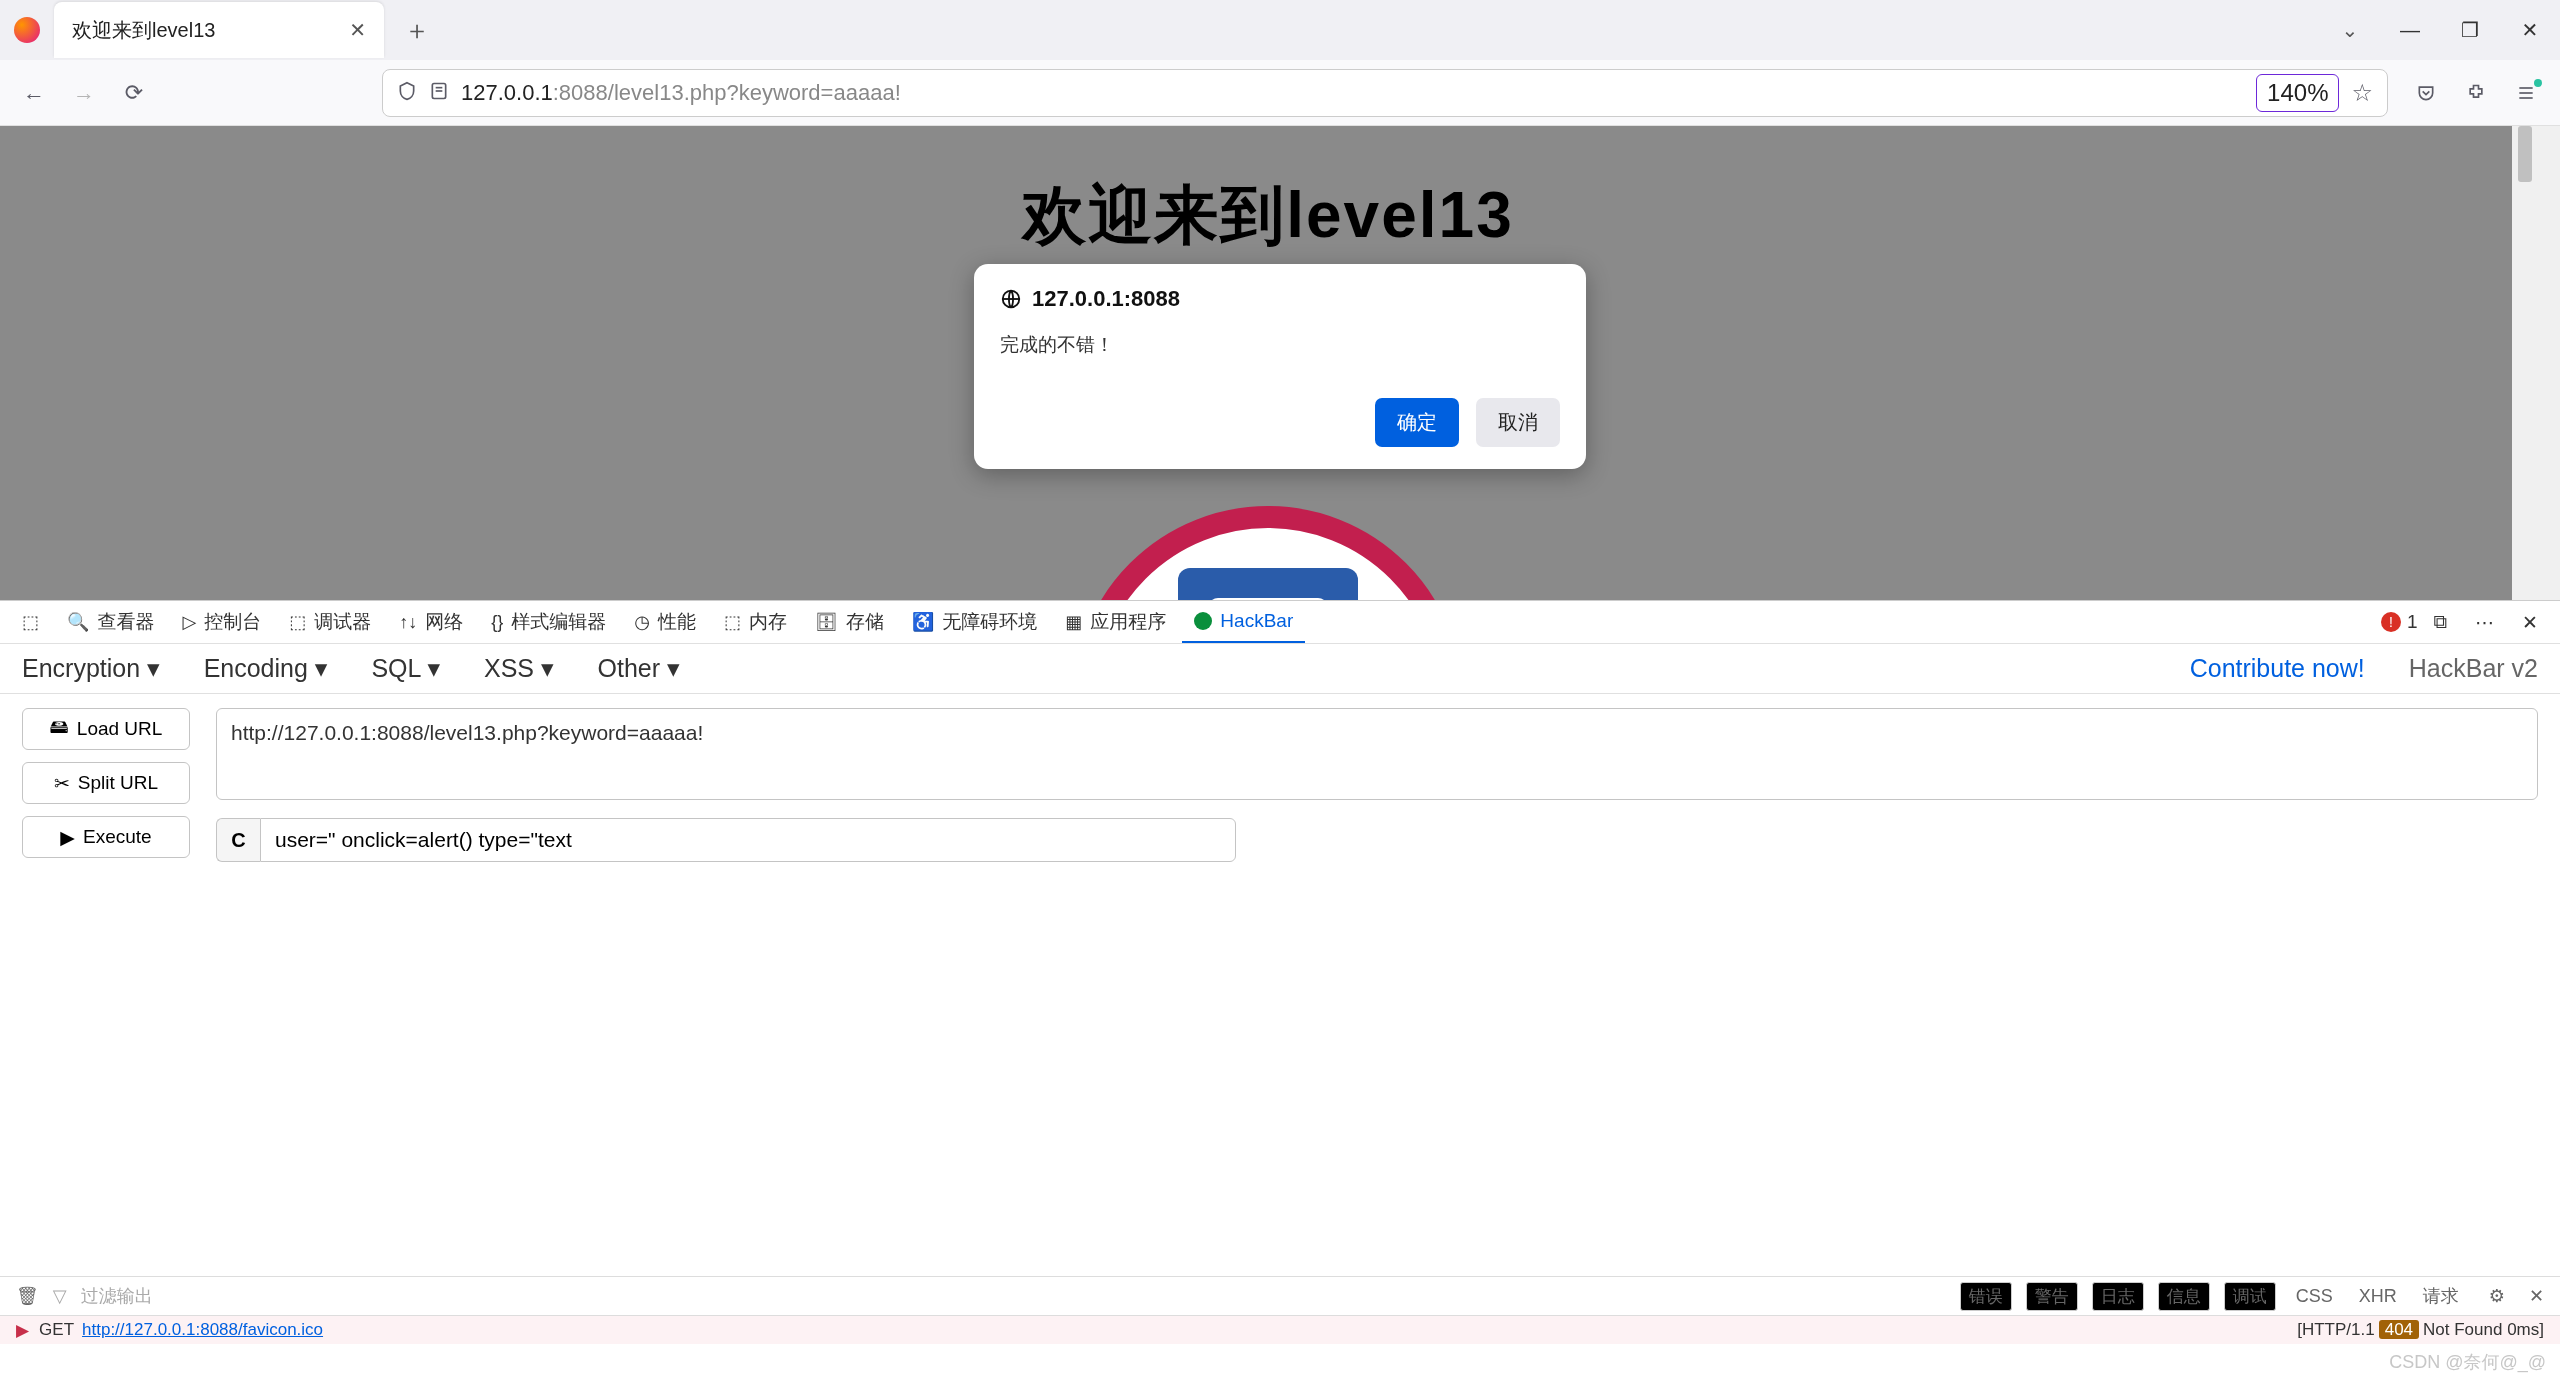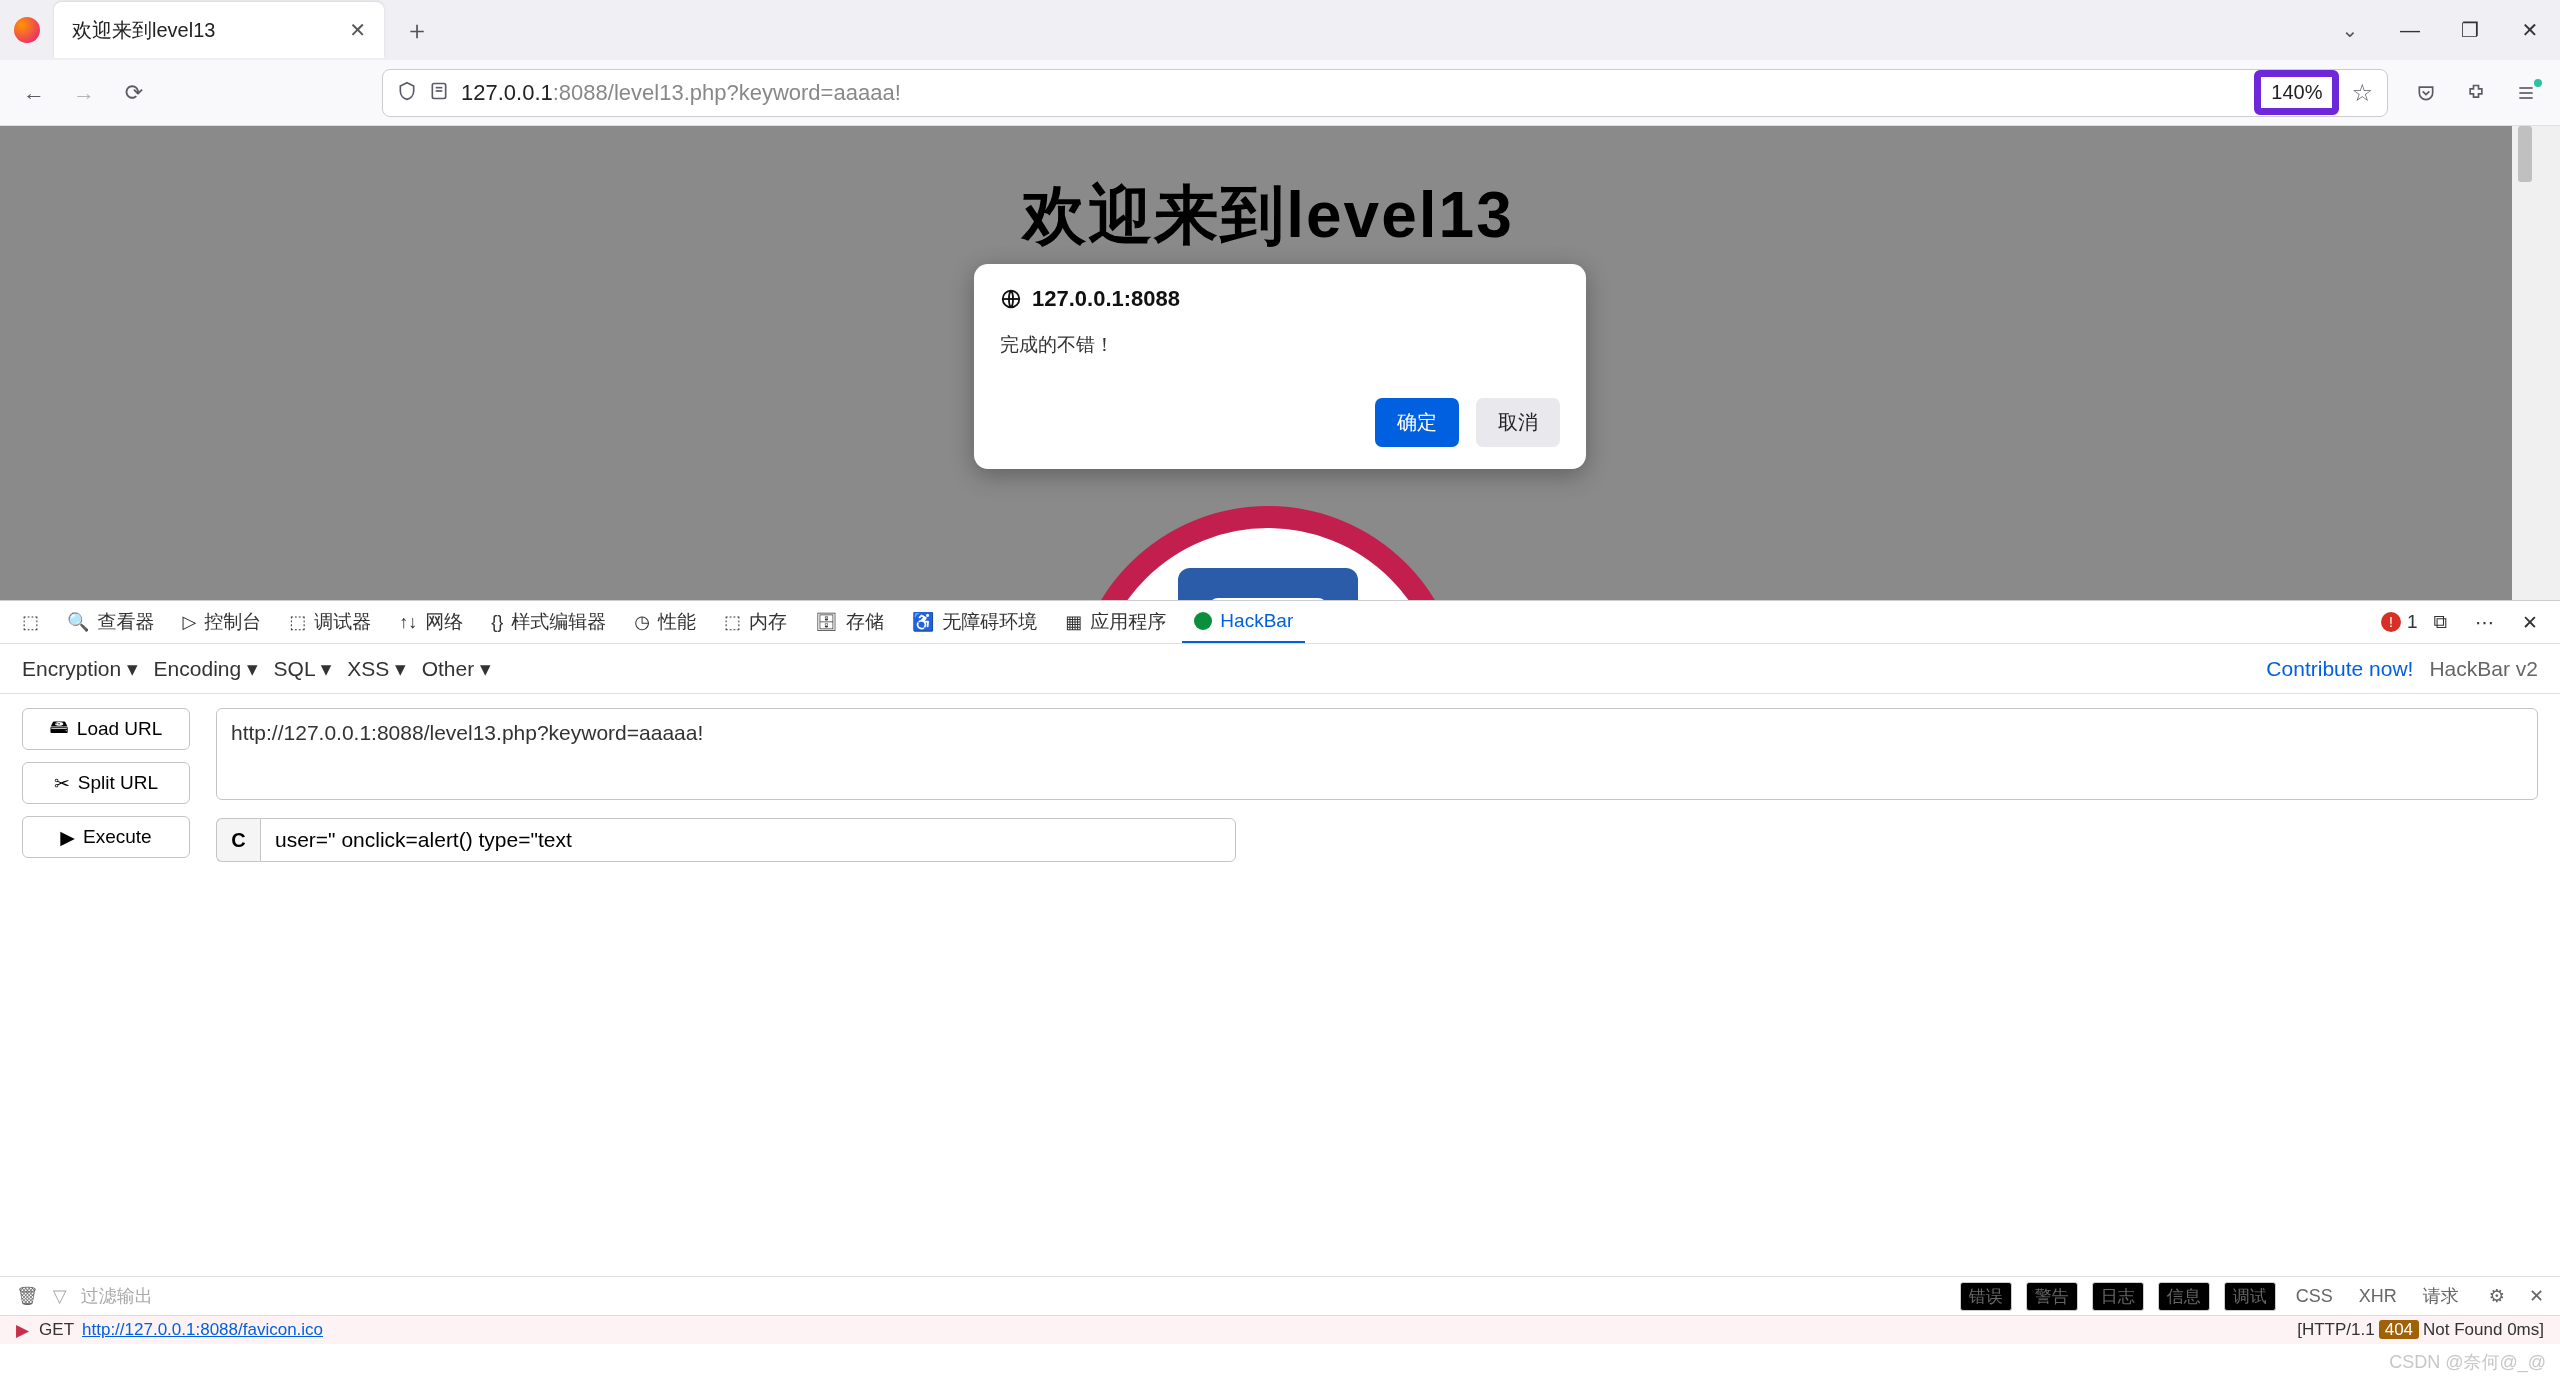--- a/index.html
+++ b/index.html
@@ -16,21 +16,21 @@
 .win-btn { width: 60px; text-align: center; font-size: 20px; color: #333; cursor: pointer; }
 .win-chev { width: 60px; text-align: center; font-size: 20px; color: #555; }
 
 
 .urlbar { height: 66px; background: #f9f9fb; display: flex; align-items: center; padding: 0 14px; gap: 10px; border-bottom: 1px solid #e0e0e0; }
 .nav-btn { width: 40px; height: 40px; display: flex; align-items: center; justify-content: center; font-size: 22px; color: #5b5b66; border-radius: 6px; cursor: pointer; }
 .nav-btn.dis { color: #b5b5b5; }
 .url-field { flex: 1; height: 48px; background: #fff; border: 1px solid #ccc; border-radius: 8px; display: flex; align-items: center; padding: 0 14px; gap: 12px; margin: 0 8px; }
 .url-text { flex: 1; font-size: 22px; color: #888; }
 .url-text .dark { color: #222; }
-.zoom-badge { font-size: 20px; color: #222; padding: 4px 10px; border: 7px solid #6d28d9; border-radius: 6px; }
+.zoom-badge { font-size: 24px; color: #222; padding: 4px 10px; border: 1px solid #6d28d9; border-radius: 6px; }
 .star { font-size: 24px; color: #5b5b66; }
 .tool-icon { width: 40px; height: 40px; display: flex; align-items: center; justify-content: center; font-size: 22px; color: #5b5b66; cursor: pointer; }
 .hamb { position: relative; }
 .hamb::after { content: ''; position: absolute; top: 6px; right: 4px; width: 8px; height: 8px; background: #2ac3a2; border-radius: 50%; }
 
 
 .content { height: 474px; background: #8a8a8a; position: relative; overflow: hidden; border-right: 24px solid #f0f0f0; }
 .content-scroll { position: absolute; right: 0; top: 0; width: 24px; height: 100%; background: #f0f0f0; }
 .scroll-thumb { position: absolute; top: 0; right: 4px; width: 14px; height: 56px; background: #c0c0c0; border-radius: 3px; }
 .big-title { text-align: center; font-size: 64px; font-weight: 800; color: #000; padding-top: 46px; letter-spacing: 2px; }
@@ -51,21 +51,21 @@
 
 .dt-hdr { height: 44px; border-top: 1px solid #ccc; border-bottom: 1px solid #e0e0e0; display: flex; align-items: center; padding: 0 10px; gap: 4px; font-size: 19px; color: #333; }
 .dt-tab { display: flex; align-items: center; gap: 8px; padding: 0 12px; height: 100%; cursor: pointer; }
 .dt-tab.active { color: #0060df; border-bottom: 2px solid #0060df; }
 .dt-ico { font-size: 18px; }
 .hackbar-ico { width: 18px; height: 18px; border-radius: 50%; background: #0a8f3c; display: inline-block; }
 .dt-spacer { flex: 1; }
 .err-badge { width: 20px; height: 20px; border-radius: 50%; background: #d93025; color: #fff; font-size: 14px; display: flex; align-items: center; justify-content: center; margin-right: 2px; }
 
 
-.hb-bar { height: 50px; border-bottom: 1px solid #e0e0e0; display: flex; align-items: center; padding: 0 22px; gap: 16px; font-size: 21px; color: #333; }
+.hb-bar { height: 50px; border-bottom: 1px solid #e0e0e0; display: flex; align-items: center; padding: 0 22px; gap: 44px; font-size: 25px; color: #333; }
 .hb-drop { cursor: pointer; }
 .hb-spacer { flex: 1; }
 .hb-link { color: #0060df; cursor: pointer; }
 .hb-ver { color: #666; }
 
 
 .hb-body { display: flex; padding: 14px 22px; gap: 26px; height: 560px; }
 .hb-left { display: flex; flex-direction: column; gap: 12px; }
 .hb-lbtn { width: 168px; height: 42px; border: 1px solid #c4c4c4; background: #fff; border-radius: 6px; font-size: 19px; display: flex; align-items: center; justify-content: center; gap: 8px; cursor: pointer; }
 .hb-right { flex: 1; display: flex; flex-direction: column; gap: 18px; }

